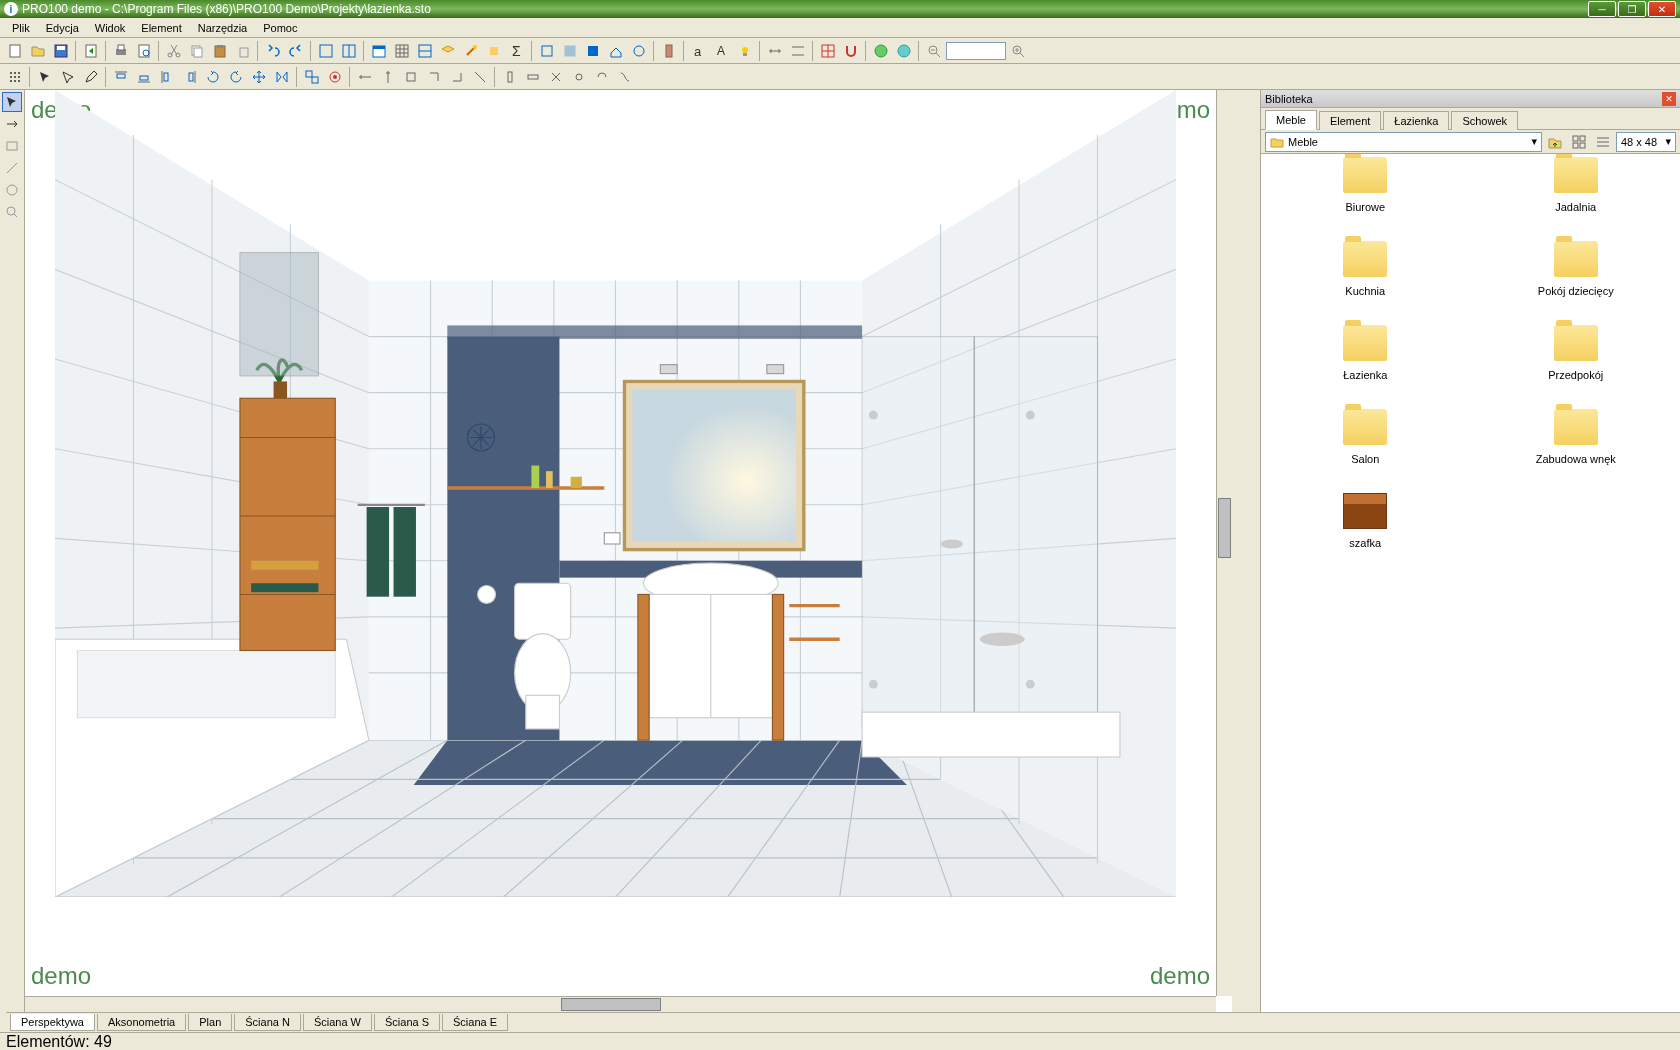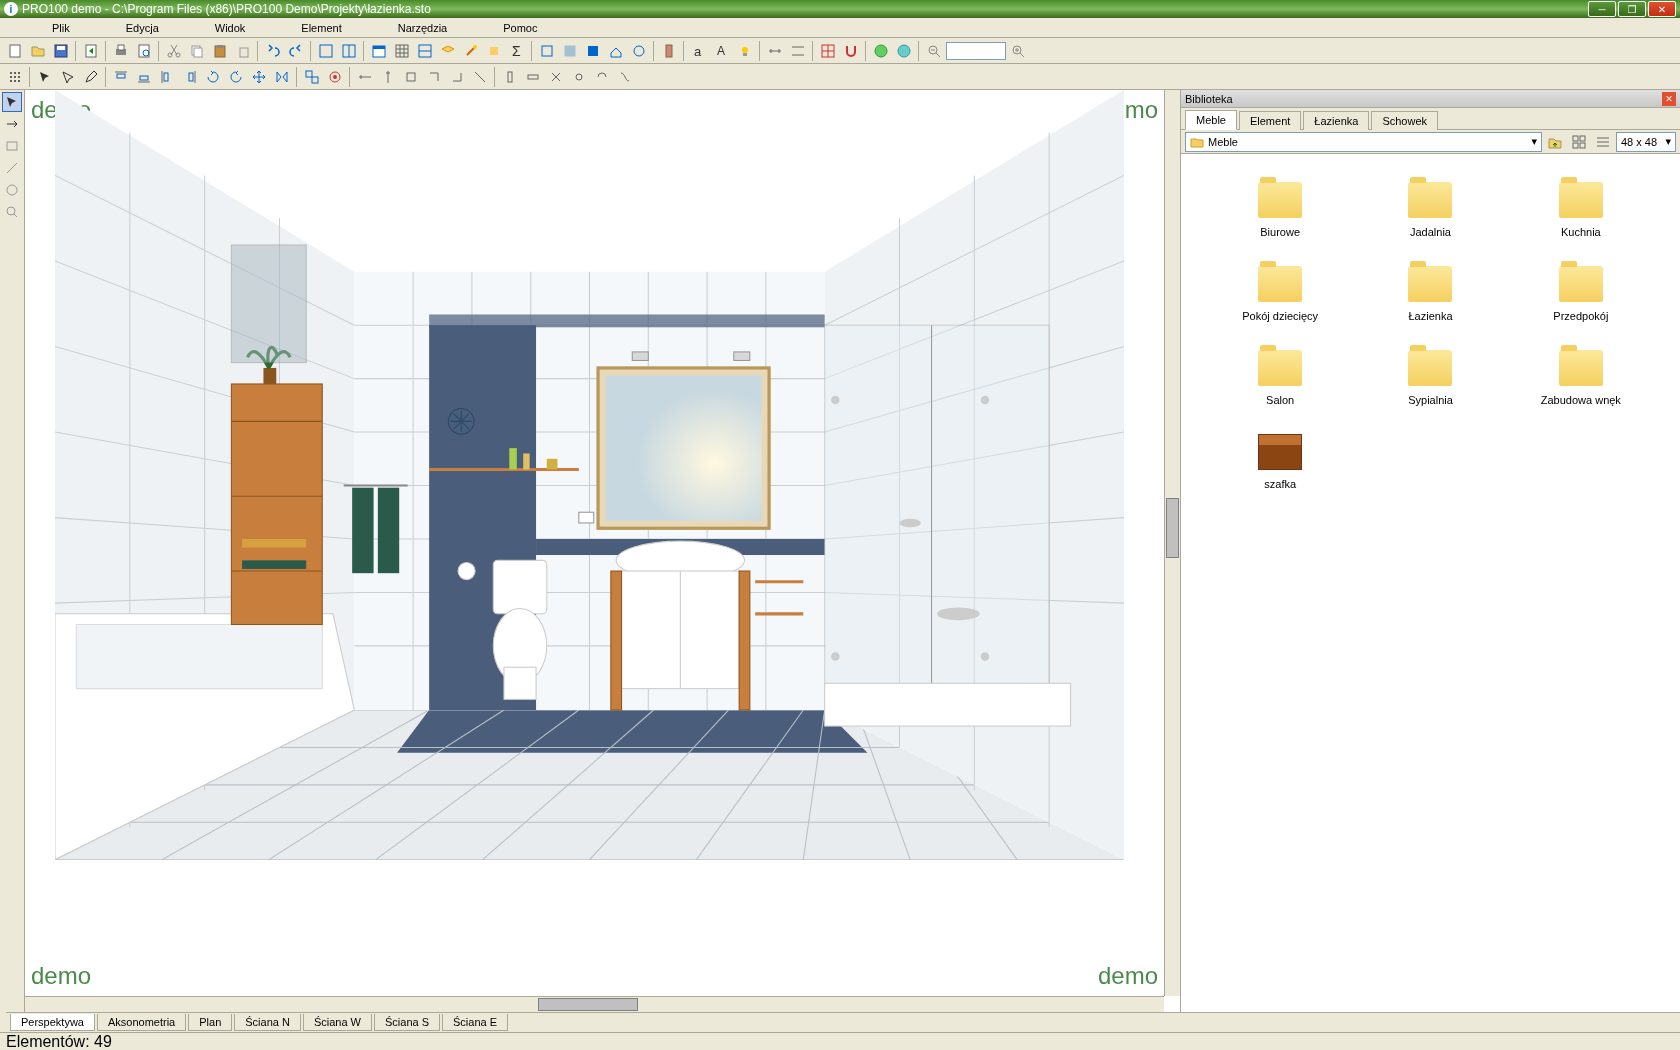--- a/index.html
+++ b/index.html
@@ -8,21 +8,21 @@
 .titlebar { height: 18px; background: linear-gradient(to bottom, #4a8a2a, #7cb85c, #3a6a1a); display: flex; align-items: center; padding: 0 4px; color: white; }
 .titlebar-icon { width: 14px; height: 14px; background: #fff; border-radius: 50%; margin-right: 4px; display: flex; align-items: center; justify-content: center; color: #0066cc; font-weight: bold; font-size: 10px; }
 .titlebar-text { flex: 1; font-size: 12px; }
 .win-btns { display: flex; gap: 2px; }
 .win-btn { width: 28px; height: 16px; border: 1px solid #fff; border-radius: 2px; display: flex; align-items: center; justify-content: center; font-size: 10px; color: white; cursor: pointer; }
 .win-min { background: linear-gradient(to bottom, #5a9a3a, #3a6a1a); }
 .win-max { background: linear-gradient(to bottom, #5a9a3a, #3a6a1a); }
 .win-close { background: linear-gradient(to bottom, #e05030, #c03010); }
 
 .menubar { height: 20px; background: #ece9d8; display: flex; align-items: center; padding: 0 4px; border-bottom: 1px solid #aca899; }
-.menu-item { padding: 2px 8px; cursor: pointer; margin-left: 40px; }
+.menu-item { padding: 2px 8px; cursor: pointer; }
 
 .toolbar { height: 26px; background: #ece9d8; display: flex; align-items: center; padding: 2px 4px; border-bottom: 1px solid #aca899; gap: 1px; }
 .tb-btn { width: 22px; height: 22px; display: flex; align-items: center; justify-content: center; cursor: pointer; border: 1px solid transparent; }
 .tb-sep { width: 2px; height: 20px; border-left: 1px solid #aca899; margin: 0 2px; }
 .tb-input { width: 60px; height: 18px; border: 1px solid #7f9db9; padding: 0 3px; background: white; }
 
 .main-area { display: flex; height: calc(100% - 18px - 20px - 26px - 26px - 20px - 18px); }
 
 .left-toolbar { width: 25px; background: #ece9d8; border-right: 1px solid #aca899; display: flex; flex-direction: column; align-items: center; padding-top: 2px; gap: 2px; }
 .lt-btn { width: 20px; height: 20px; display: flex; align-items: center; justify-content: center; cursor: pointer; border: 1px solid transparent; }
@@ -31,32 +31,32 @@
 .viewport { flex: 1; position: relative; background: #fff; overflow: hidden; }
 .viewport-content { position: absolute; inset: 0 16px 16px 0; }
 .demo-wm { position: absolute; color: #4a8a4a; font-size: 24px; font-weight: 500; }
 .room-render { position: absolute; left: 30px; right: 40px; top: 0; bottom: 20px; }
 
 .scrollbar-v { position: absolute; right: 0; top: 0; bottom: 16px; width: 16px; background: #ece9d8; border-left: 1px solid #aca899; }
 .scrollbar-h { position: absolute; left: 0; right: 16px; bottom: 0; height: 16px; background: #ece9d8; border-top: 1px solid #aca899; }
 .scroll-thumb-v { position: absolute; left: 1px; right: 1px; top: 45%; height: 60px; background: #c0c0c0; border: 1px solid #808080; }
 .scroll-thumb-h { position: absolute; top: 1px; bottom: 1px; left: 45%; width: 100px; background: #c0c0c0; border: 1px solid #808080; }
 
-.library-panel { width: 500px; background: #ece9d8; border-left: 1px solid #aca899; display: flex; flex-direction: column; }
+.library-panel { width: 420px; background: #ece9d8; border-left: 1px solid #aca899; display: flex; flex-direction: column; margin-left: 28px; }
 .lib-header { height: 18px; background: linear-gradient(to bottom, #e0e0e0, #c8c8c8); display: flex; align-items: center; padding: 0 4px; border-bottom: 1px solid #aca899; }
 .lib-title { flex: 1; font-size: 11px; }
 .lib-close { width: 14px; height: 14px; background: #e05030; color: white; display: flex; align-items: center; justify-content: center; font-size: 9px; cursor: pointer; }
 .lib-tabs { height: 22px; display: flex; align-items: flex-end; padding: 0 4px; border-bottom: 1px solid #aca899; }
 .lib-tab { padding: 3px 10px; border: 1px solid #aca899; border-bottom: none; background: #ece9d8; cursor: pointer; margin-right: 2px; position: relative; top: 1px; }
 .lib-tab.active { background: #fff; border-bottom: 1px solid #fff; }
 .lib-toolbar { height: 24px; display: flex; align-items: center; padding: 2px 4px; gap: 2px; border-bottom: 1px solid #aca899; }
 .lib-combo { flex: 1; height: 20px; border: 1px solid #7f9db9; background: white; display: flex; align-items: center; padding: 0 4px; }
 .lib-combo-arrow { margin-left: auto; }
 .lib-size-combo { width: 60px; height: 20px; border: 1px solid #7f9db9; background: white; display: flex; align-items: center; padding: 0 4px; justify-content: space-between; }
-.lib-content { flex: 1; background: #fff; padding: 28px; overflow: auto; display: grid; grid-template-columns: repeat(3, 1fr); gap: 28px 8px; align-content: start; }
+.lib-content { flex: 1; background: #fff; padding: 3px; overflow: auto; display: grid; grid-template-columns: repeat(2, 1fr); gap: 28px 8px; align-content: start; }
 .lib-item { display: flex; flex-direction: column; align-items: center; cursor: pointer; }
 .folder-icon { width: 44px; height: 36px; background: linear-gradient(to bottom, #fce89a, #f5d060); border-radius: 3px 3px 2px 2px; position: relative; margin-bottom: 8px; }
 .folder-icon::before { content: ''; position: absolute; top: -5px; left: 2px; width: 16px; height: 6px; background: #f5d060; border-radius: 2px 2px 0 0; }
 .furniture-icon { width: 44px; height: 36px; margin-bottom: 8px; background: linear-gradient(to bottom, #c07030 30%, #8b4513 30%); border: 1px solid #6b3510; }
 .lib-item-label { font-size: 11px; text-align: center; }
 
 .view-tabs { height: 20px; background: #ece9d8; display: flex; align-items: center; padding: 0 4px; border-top: 1px solid #aca899; margin-left: 6px; }
 .view-tab { padding: 2px 10px; border: 1px solid #aca899; border-top: none; background: #ece9d8; cursor: pointer; margin-right: 2px; font-size: 11px; }
 .view-tab.active { background: #fff; }
 
@@ -732,24 +732,20 @@
         <div class="lib-item">
           <div class="folder-icon"></div>
           <div class="lib-item-label">Przedpokój</div>
         </div>
         <div class="lib-item">
           <div class="folder-icon"></div>
           <div class="lib-item-label">Salon</div>
         </div>
         <div class="lib-item">
           <div class="folder-icon"></div>
-          <div class="lib-item-label">Sypialnia</div>
-        </div>
-        <div class="lib-item">
-          <div class="folder-icon"></div>
           <div class="lib-item-label">Zabudowa wnęk</div>
         </div>
         <div class="lib-item">
           <div class="furniture-icon"></div>
           <div class="lib-item-label">szafka</div>
         </div>
       </div>
   </div>
 </div>
 

